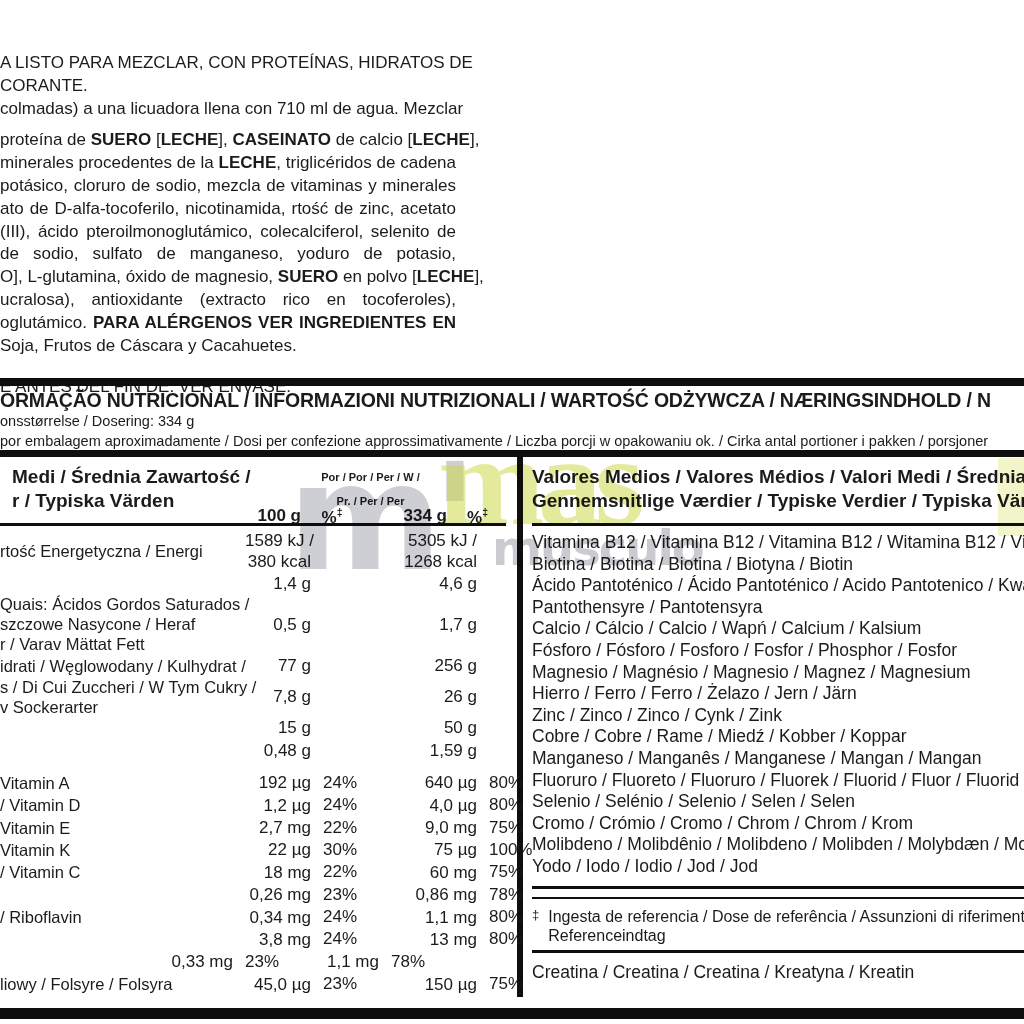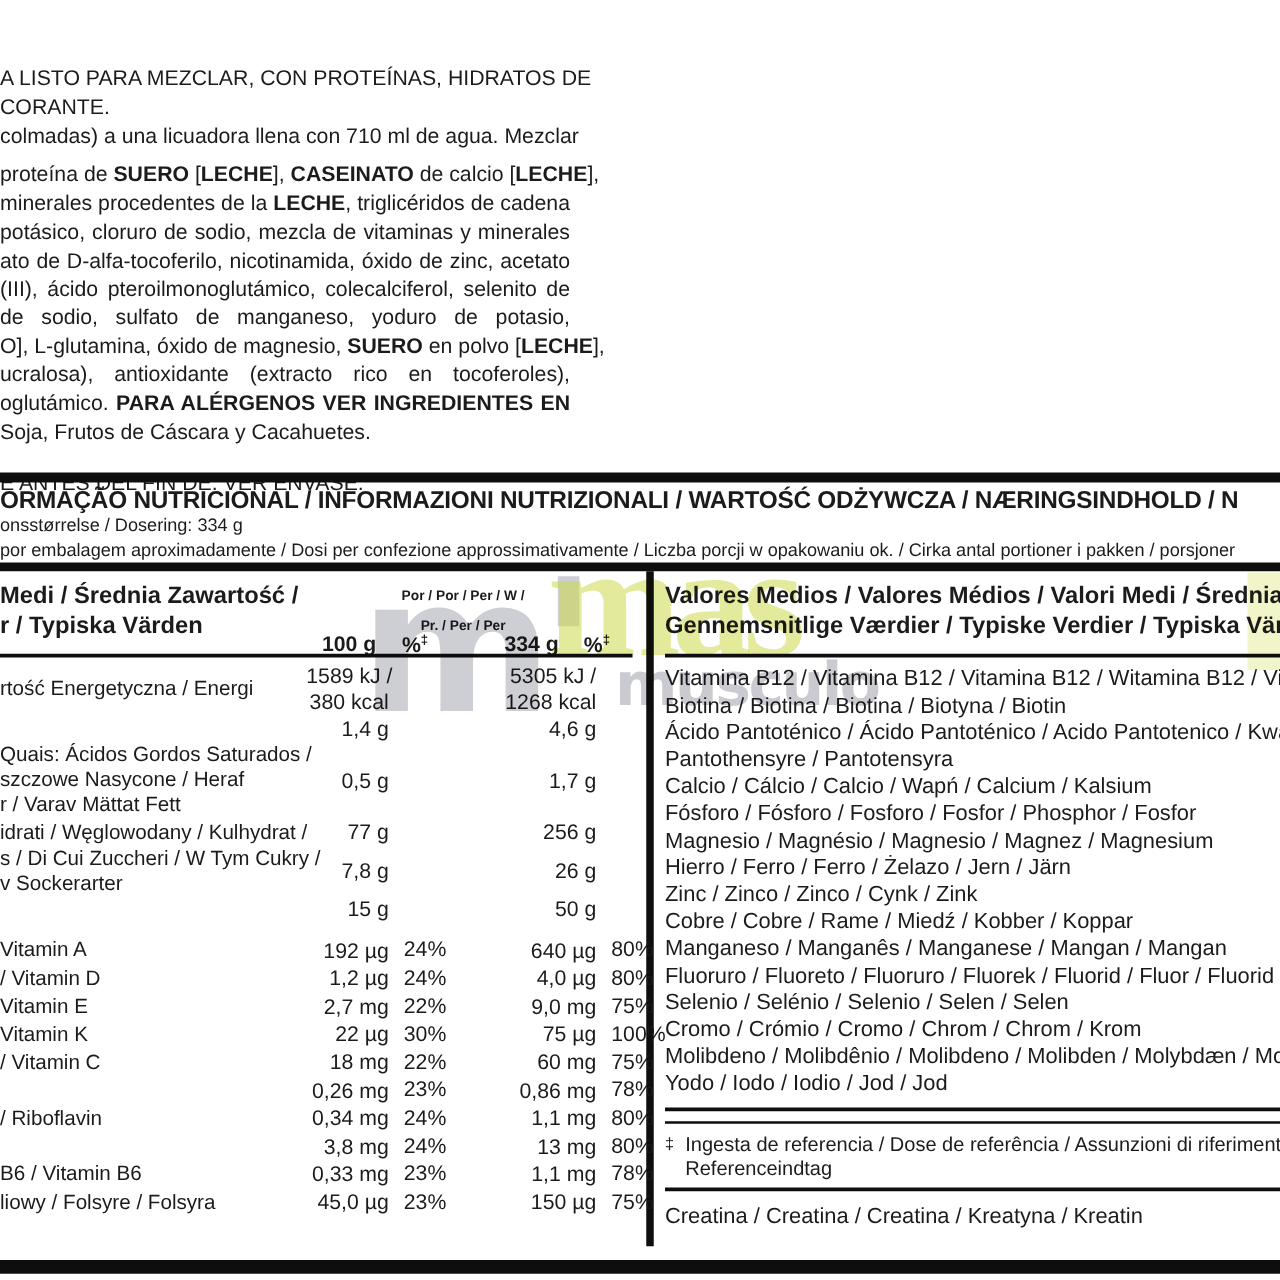--- a/index.html
+++ b/index.html
@@ -21,21 +21,21 @@
   #bar-bottom{top:1008px;height:11px;}
   .vdiv{position:absolute;left:517px;top:457px;width:6px;height:540px;background:#0e0e0e;}
 
   
   .nutri-header{position:absolute;left:0;top:389px;width:952px;}
   .nh-title{font-weight:700;font-size:19.5px;letter-spacing:-0.2px;white-space:nowrap;line-height:23px;}
   .nh-sub{font-size:14.5px;line-height:19.5px;white-space:nowrap;}
 
   
   .left-col{position:absolute;left:0;top:462px;width:506px;}
-  .lt-headline{position:absolute;left:0;top:3px;font-weight:700;font-size:19px;line-height:24px;white-space:nowrap;}
+  .lt-headline{position:absolute;left:12px;top:3px;font-weight:700;font-size:19px;line-height:24px;white-space:nowrap;}
   .lt-pergroup{position:absolute;left:235px;top:3px;width:271px;text-align:center;font-weight:700;
                font-size:11px;line-height:24px;white-space:nowrap;}
   .lt-colheads{position:absolute;left:0;top:44px;display:grid;grid-template-columns:235px 68px 58px 88px 57px;
                font-weight:700;font-size:17px;}
   .lt-colheads .ch-val{text-align:right;padding-right:2px;white-space:nowrap;}
   .lt-colheads .ch-pct{text-align:center;white-space:nowrap;}
   .lt-underline{position:absolute;left:0;top:61px;width:506px;height:3px;background:#0e0e0e;}
   .lt-rows{position:absolute;left:0;top:68px;width:506px;}
   .lrow{display:grid;grid-template-columns:235px 68px 58px 88px 57px;align-items:center;min-height:22.4px;gap:10px;}
   .lrow.gap{margin-top:10px;}
@@ -75,21 +75,21 @@
 
 <div class="page">
 
   <section class="top-text">
       <div class="tline"><span>A LISTO PARA MEZCLAR, CON PROTEÍNAS, HIDRATOS DE</span></div>
       <div class="tline left"><span>CORANTE.</span></div>
       <div class="tline"><span>colmadas) a una licuadora llena con 710 ml de agua. Mezclar</span></div>
       <div class="tline gap"><span>proteína de </span><span class="b">SUERO</span><span> [</span><span class="b">LECHE</span><span>], </span><span class="b">CASEINATO</span><span> de calcio [</span><span class="b">LECHE</span><span>],</span></div>
       <div class="tline"><span>minerales procedentes de la </span><span class="b">LECHE</span><span>, triglicéridos de cadena</span></div>
       <div class="tline"><span>potásico, cloruro de sodio, mezcla de vitaminas y minerales</span></div>
-      <div class="tline"><span>ato de D-alfa-tocoferilo, nicotinamida, óxido de zinc, acetato</span></div>
+      <div class="tline"><span>ato de D-alfa-tocoferilo, nicotinamida, rtość de zinc, acetato</span></div>
       <div class="tline"><span>(III), ácido pteroilmonoglutámico, colecalciferol, selenito de</span></div>
       <div class="tline"><span>de sodio, sulfato de manganeso, yoduro de potasio,</span></div>
       <div class="tline"><span>O], L-glutamina, óxido de magnesio, </span><span class="b">SUERO</span><span> en polvo [</span><span class="b">LECHE</span><span>],</span></div>
       <div class="tline"><span>ucralosa), antioxidante (extracto rico en tocoferoles),</span></div>
       <div class="tline"><span>oglutámico. </span><span class="b">PARA ALÉRGENOS VER INGREDIENTES EN</span></div>
       <div class="tline left"><span>Soja, Frutos de Cáscara y Cacahuetes.</span></div>
       <div class="tline left gap2"><span>E ANTES DEL FIN DE: VER ENVASE.</span></div>
     </section>
 
   <div class="bar" id="bar-title"></div>
@@ -193,20 +193,31 @@
           <div class="lab"></div>
           <div class="val">
             <div>15 g</div>
           </div>
           <div class="pct"></div>
           <div class="val">
             <div>50 g</div>
           </div>
           <div class="pct"></div>
         </div>
+        <div class="lrow">
+          <div class="lab"></div>
+          <div class="val">
+            <div>0,48 g</div>
+          </div>
+          <div class="pct"></div>
+          <div class="val">
+            <div>1,59 g</div>
+          </div>
+          <div class="pct"></div>
+        </div>
         <div class="lrow gap">
           <div class="lab">
             <div>Vitamin A</div>
           </div>
           <div class="val">
             <div>192 µg</div>
           </div>
           <div class="pct">24%</div>
           <div class="val">
             <div>640 µg</div>
@@ -294,23 +305,20 @@
           <div class="val">
             <div>3,8 mg</div>
           </div>
           <div class="pct">24%</div>
           <div class="val">
             <div>13 mg</div>
           </div>
           <div class="pct">80%</div>
         </div>
         <div class="lrow">
-          <div class="lab">
-            <div>B6 / Vitamin B6</div>
-          </div>
           <div class="val">
             <div>0,33 mg</div>
           </div>
           <div class="pct">23%</div>
           <div class="val">
             <div>1,1 mg</div>
           </div>
           <div class="pct">78%</div>
         </div>
         <div class="lrow">

